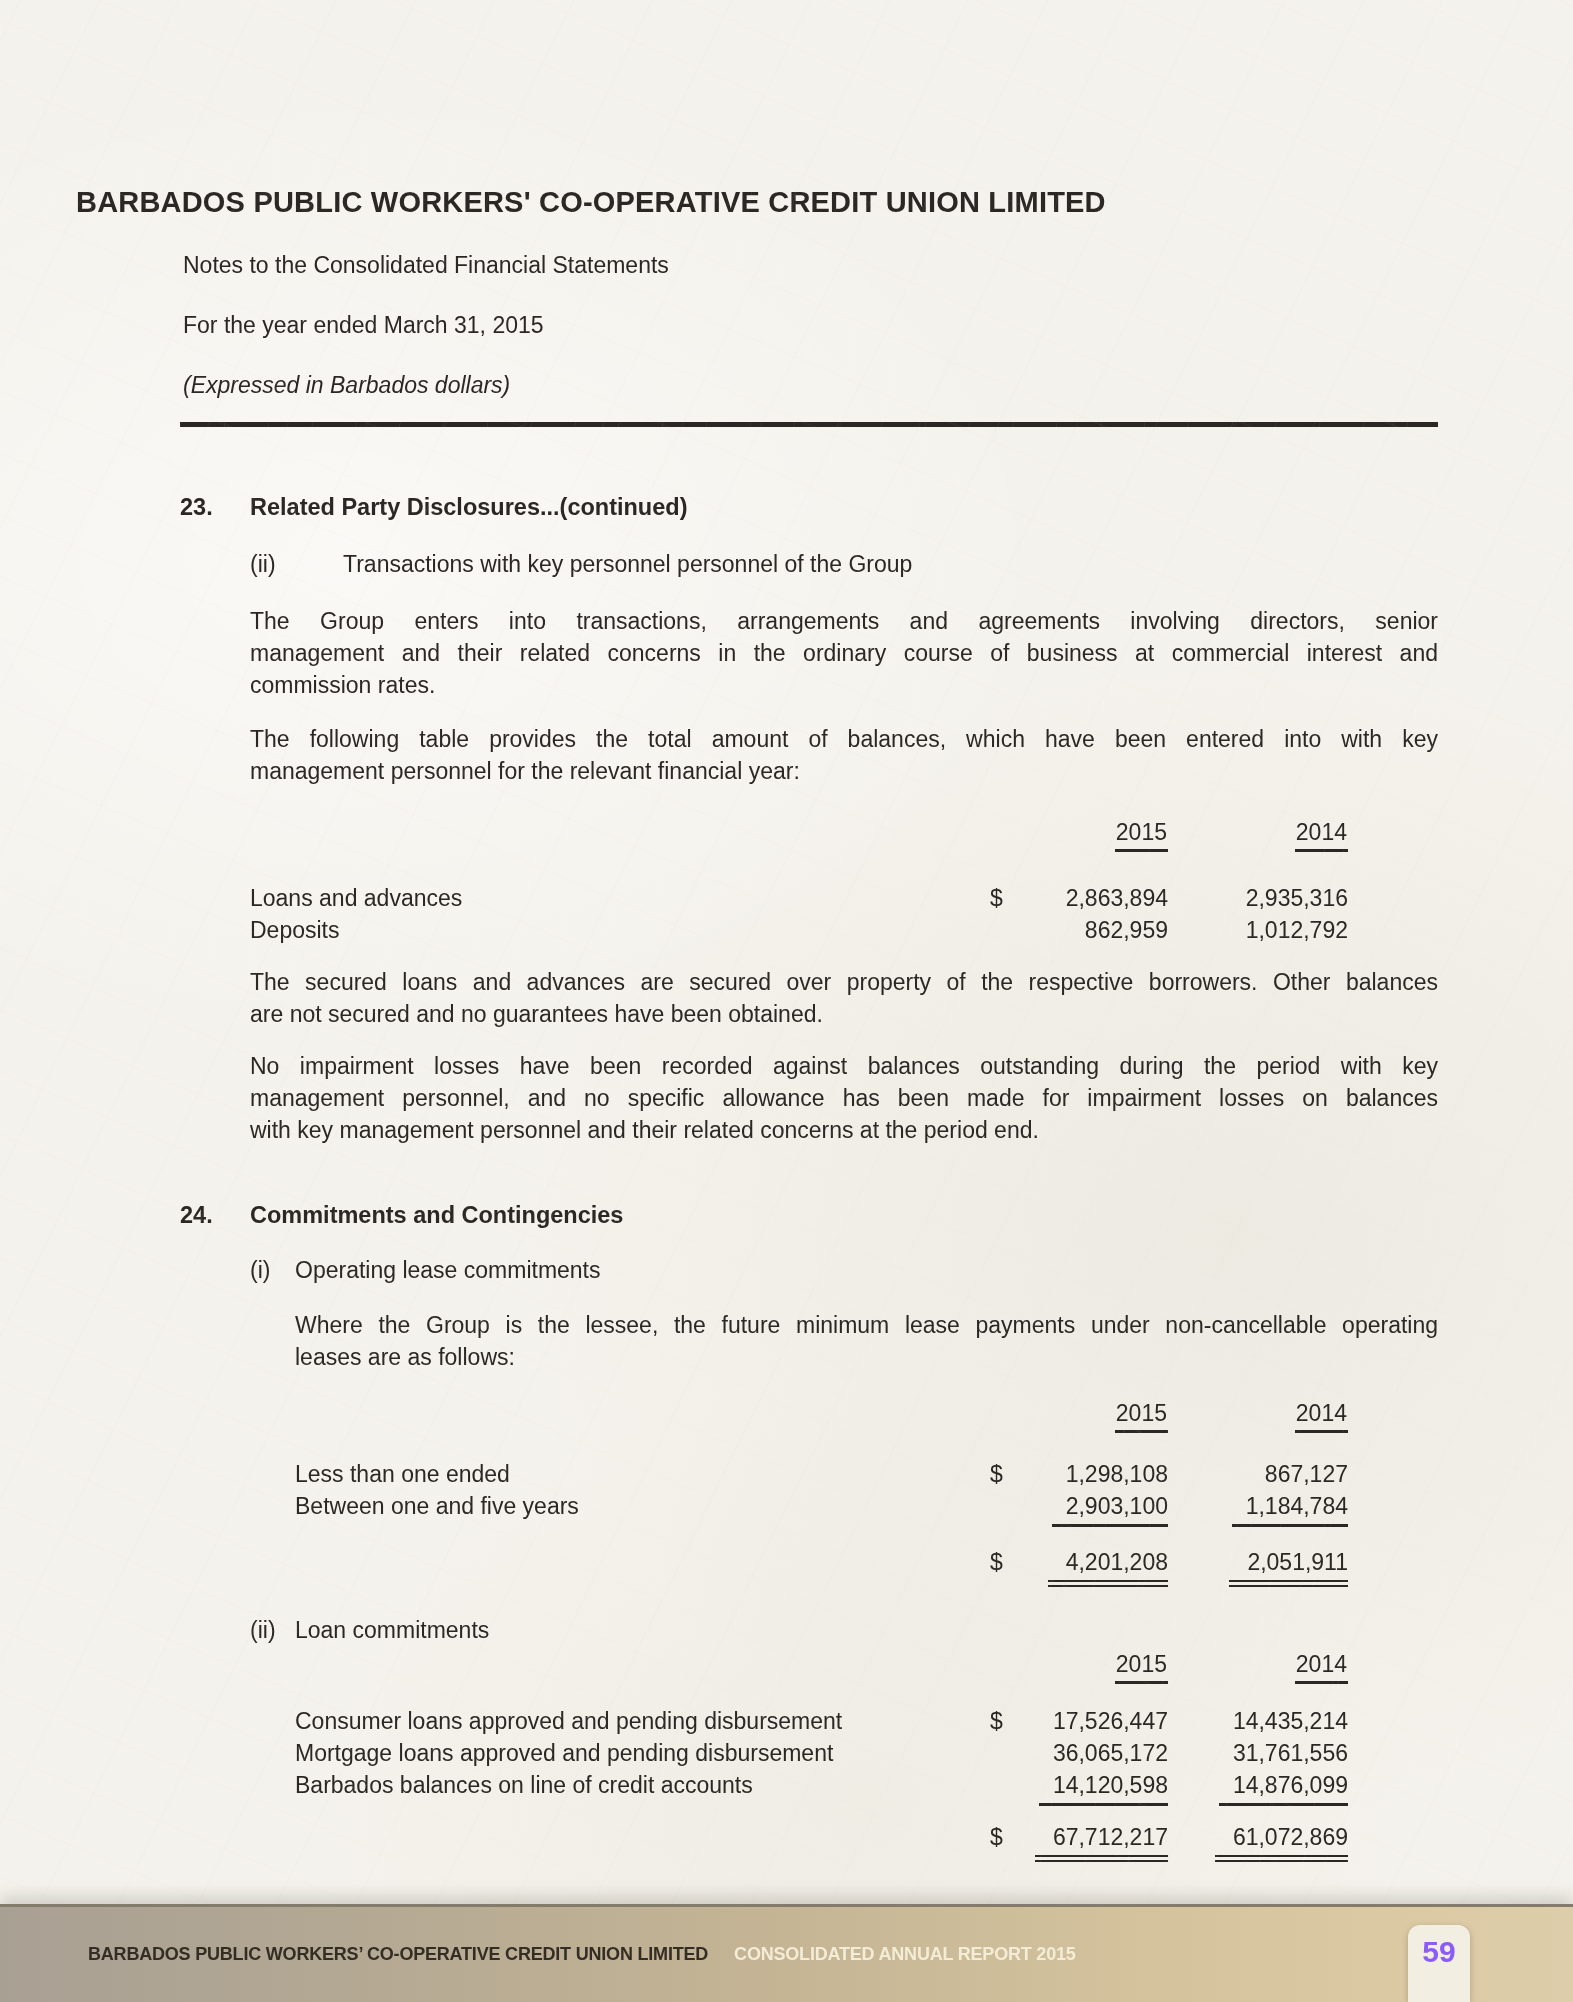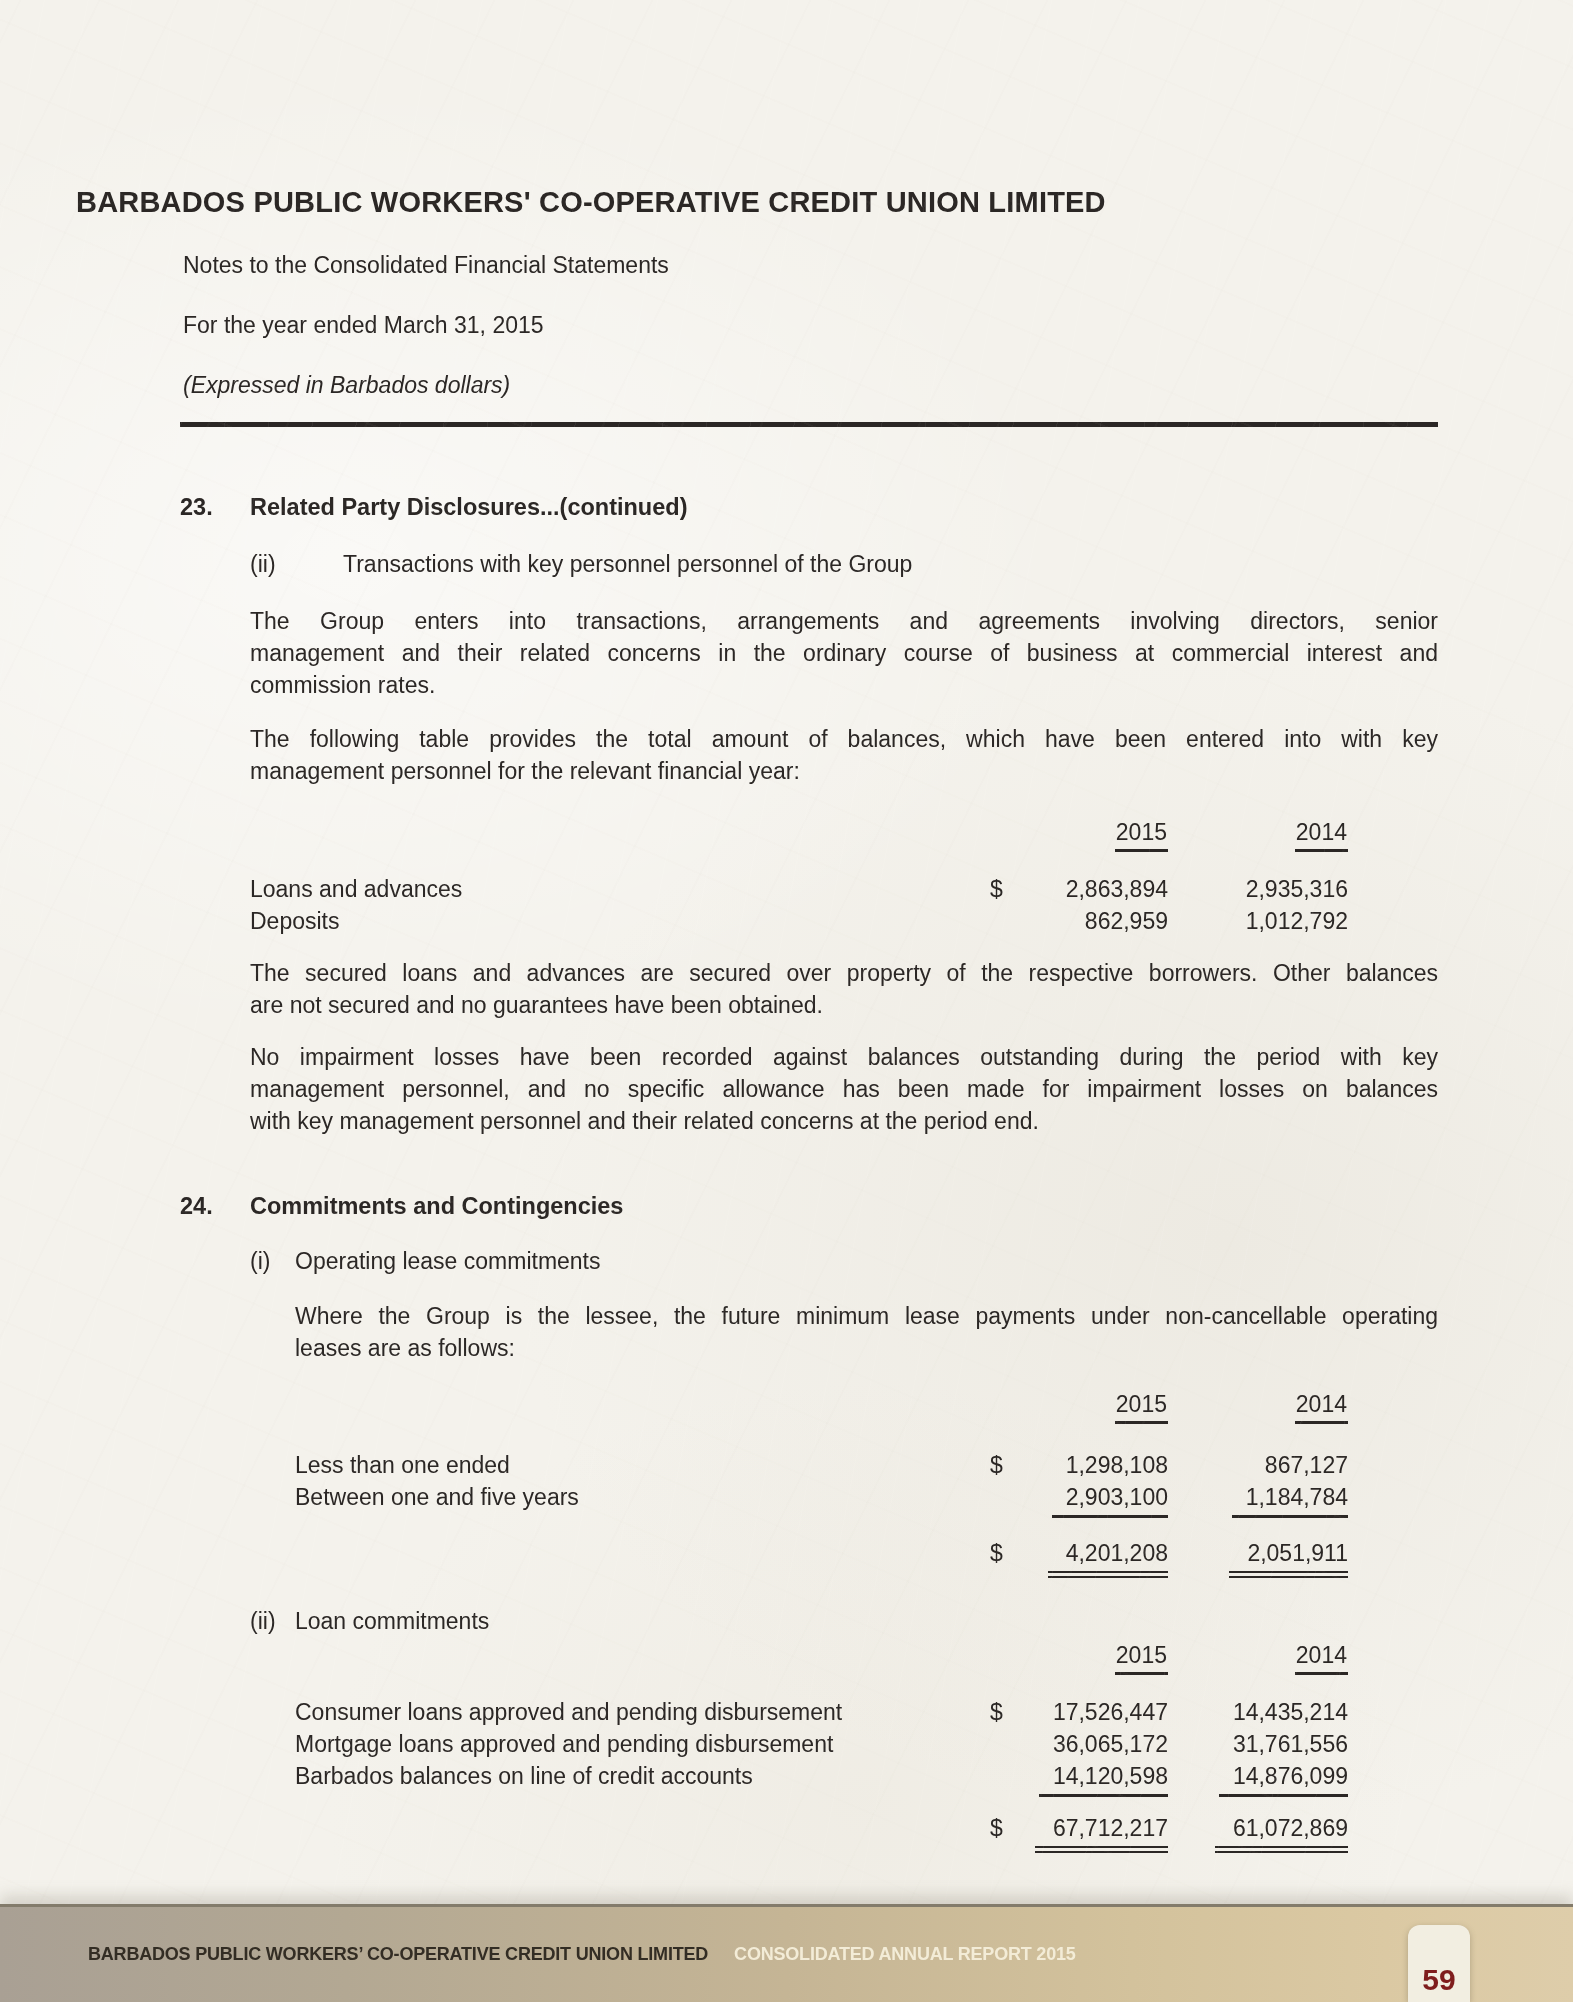--- a/index.html
+++ b/index.html
@@ -52,21 +52,21 @@
   .lline{text-align:left;}
 
   
   .fin{line-height:32px;}
   .trow{display:grid;}
   .t23{margin-left:250px;width:1098px;}
   .t23 .trow{grid-template-columns:740px 25px 153px 180px;}
   .t24{margin-left:295px;width:1053px;}
   .t24 .trow{grid-template-columns:695px 25px 153px 180px;}
   .thead1{margin-top:29px;}
-  .tbody1{margin-top:21px;}
+  .tbody1{margin-top:30px;}
   .thead2{margin-top:24px;}
   .tbody2{margin-top:25px;}
   .ttotal2{margin-top:19px;}
   .thead3{margin-top:2px;}
   .tbody3{margin-top:21px;}
   .ttotal3{margin-top:15px;}
   .tv{text-align:right;}
   .yr{display:inline-block;border-bottom:3px solid #2b2725;padding:0 1px 1px 1px;}
   .ul{display:inline-block;border-bottom:3px solid #2b2725;padding:0 0 2px 14px;}
   .dul{display:inline-block;border-bottom:7px double #2b2725;padding:0 0 2px 18px;}
@@ -80,21 +80,21 @@
   }
   .footer-inner{display:flex;align-items:center;height:100%;padding-left:88px;border-radius:24px;}
   .f-company{font-weight:bold;font-size:18px;letter-spacing:-0.2px;color:#332d24;}
   .f-report{font-weight:bold;font-size:18px;letter-spacing:-0.2px;color:#f3ecd7;margin-left:26px;}
   .page-tab{
     position:absolute;right:103px;top:18px;bottom:0;width:62px;
     background:#f2eee1;border-radius:12px 12px 0 0;
     box-shadow:0 2px 6px rgba(90,80,60,0.35);
     text-align:center;
   }
-  .page-num{font-weight:bold;font-size:30px;color:#7f1d1d;margin-top:38px;display:inline-block;}
+  .page-num{font-weight:bold;font-size:30px;color:#8b5cf6;margin-top:10px;display:inline-block;}
 </style>
 </head>
 <body>
 
 <div class="page">
 
   <div class="doc-title">BARBADOS PUBLIC WORKERS' CO-OPERATIVE CREDIT UNION LIMITED</div>
   <div class="sub first">Notes to the Consolidated Financial Statements</div>
   <div class="sub">For the year ended March 31, 2015</div>
   <div class="sub italic">(Expressed in Barbados dollars)</div>

